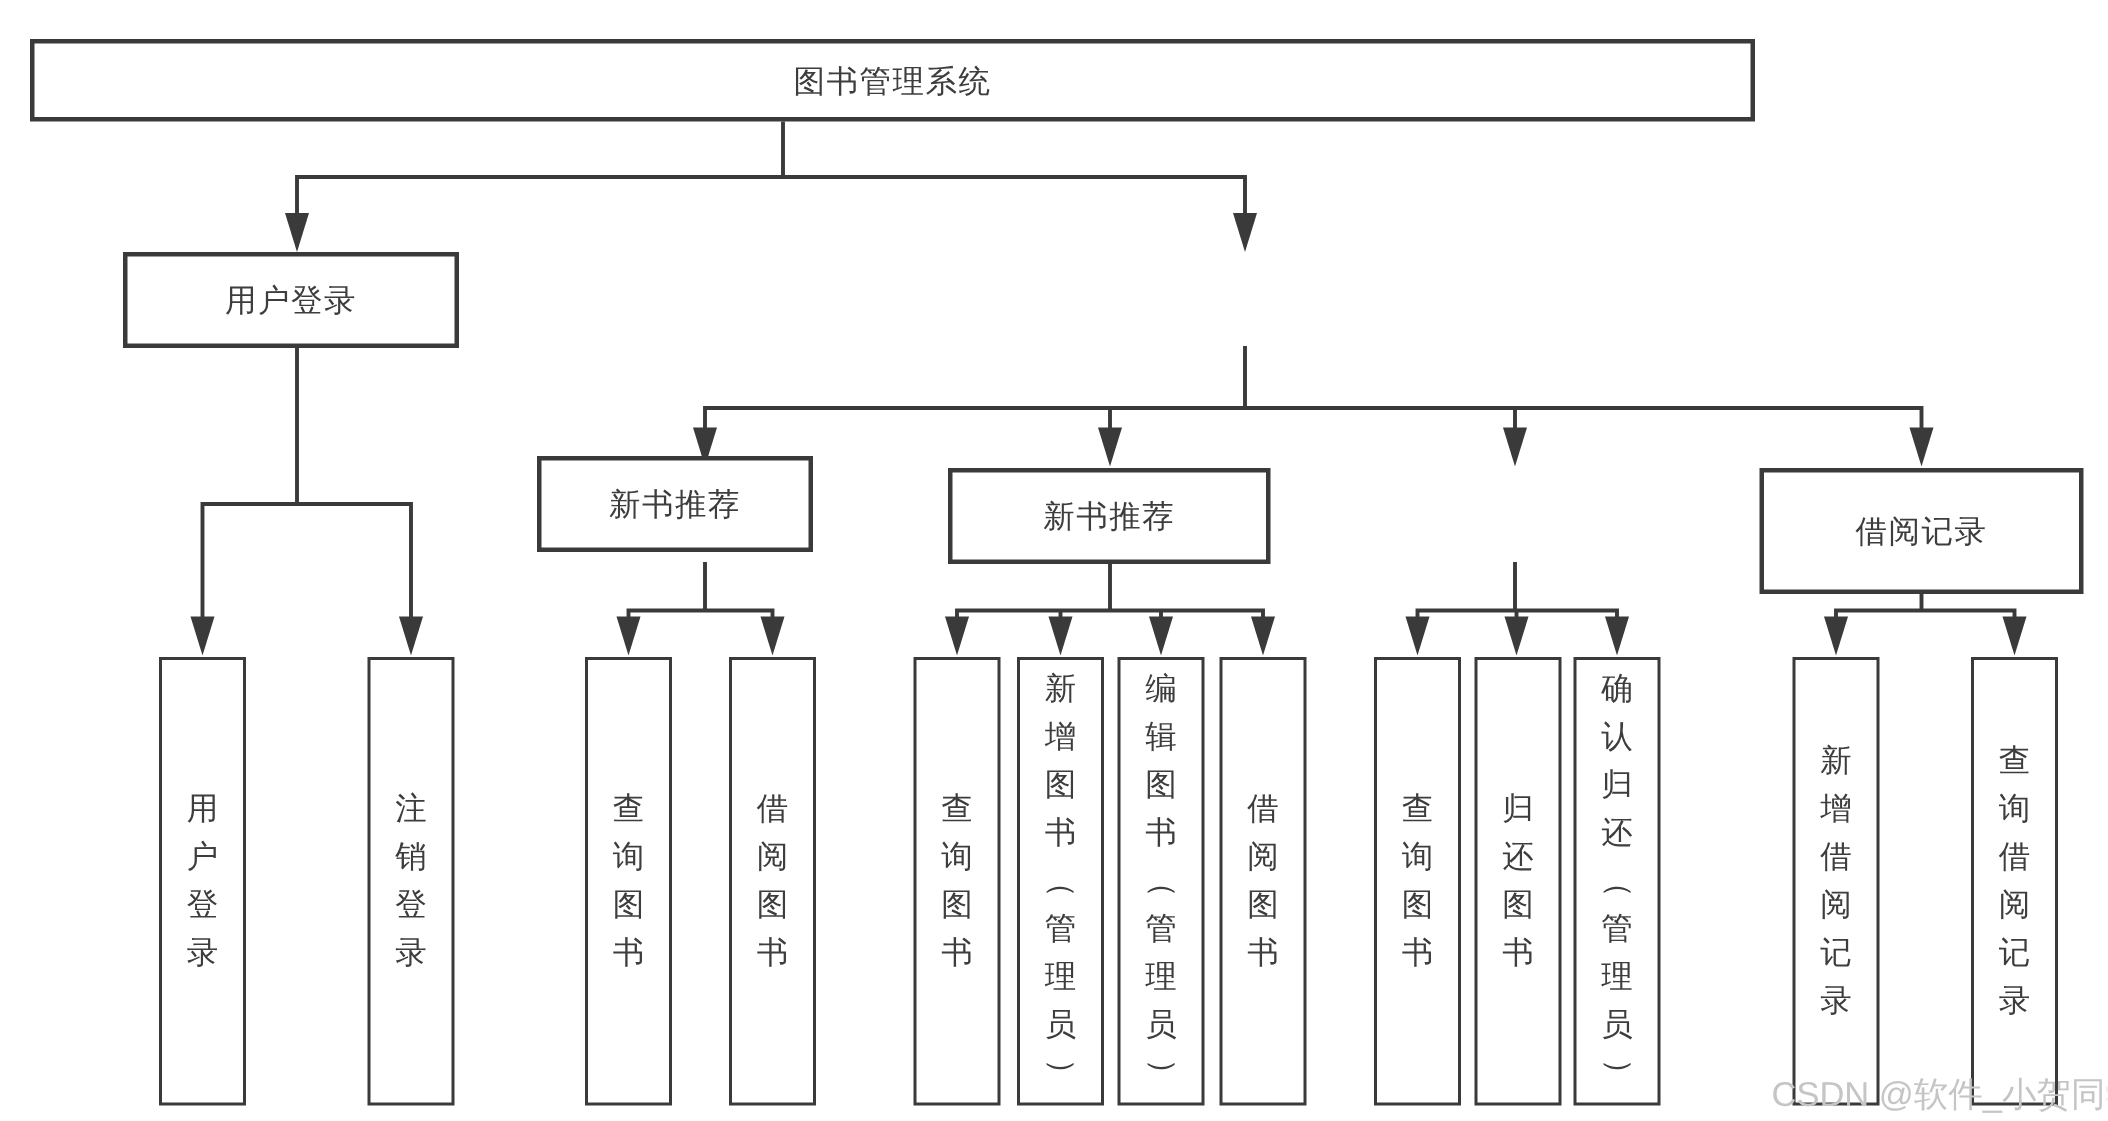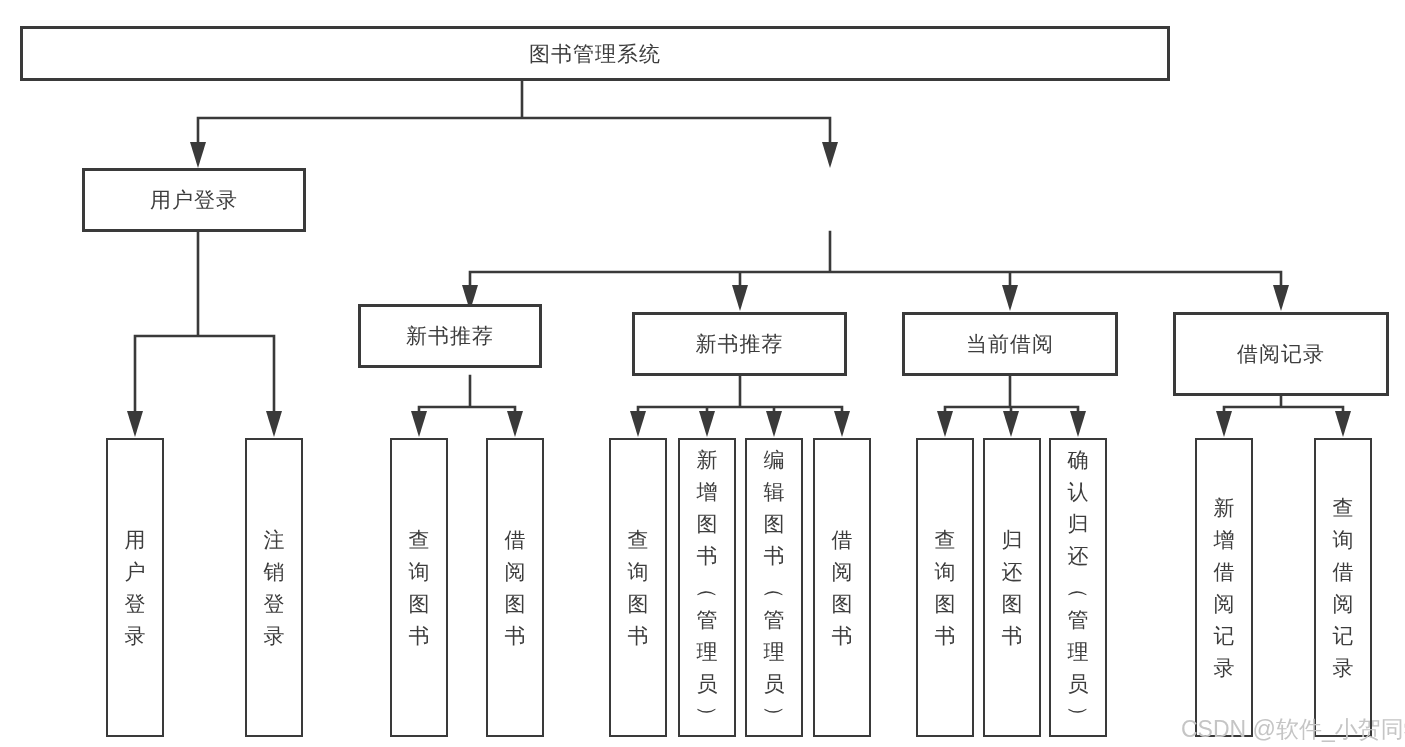--- a/index.html
+++ b/index.html
@@ -145,23 +145,20 @@
   <div class="node" style="left:82px;top:168px;width:224px;height:64px">
     <span class="hlabel">用户登录</span>
   </div>
 
   <div class="node" style="left:358px;top:304px;width:184px;height:64px">
     <span class="hlabel">新书推荐</span>
   </div>
   <div class="node" style="left:632px;top:312px;width:215px;height:64px">
     <span class="hlabel">新书推荐</span>
   </div>
-  <div class="node" style="left:902px;top:312px;width:216px;height:64px">
-    <span class="hlabel">当前借阅</span>
-  </div>
   <div class="node" style="left:1173px;top:312px;width:216px;height:84px">
     <span class="hlabel">借阅记录</span>
   </div>
 
   <div class="node leaf" style="left:106px">
     <div class="vlabel">
         <span class="vchar">用</span>
         <span class="vchar">户</span>
         <span class="vchar">登</span>
         <span class="vchar">录</span>

